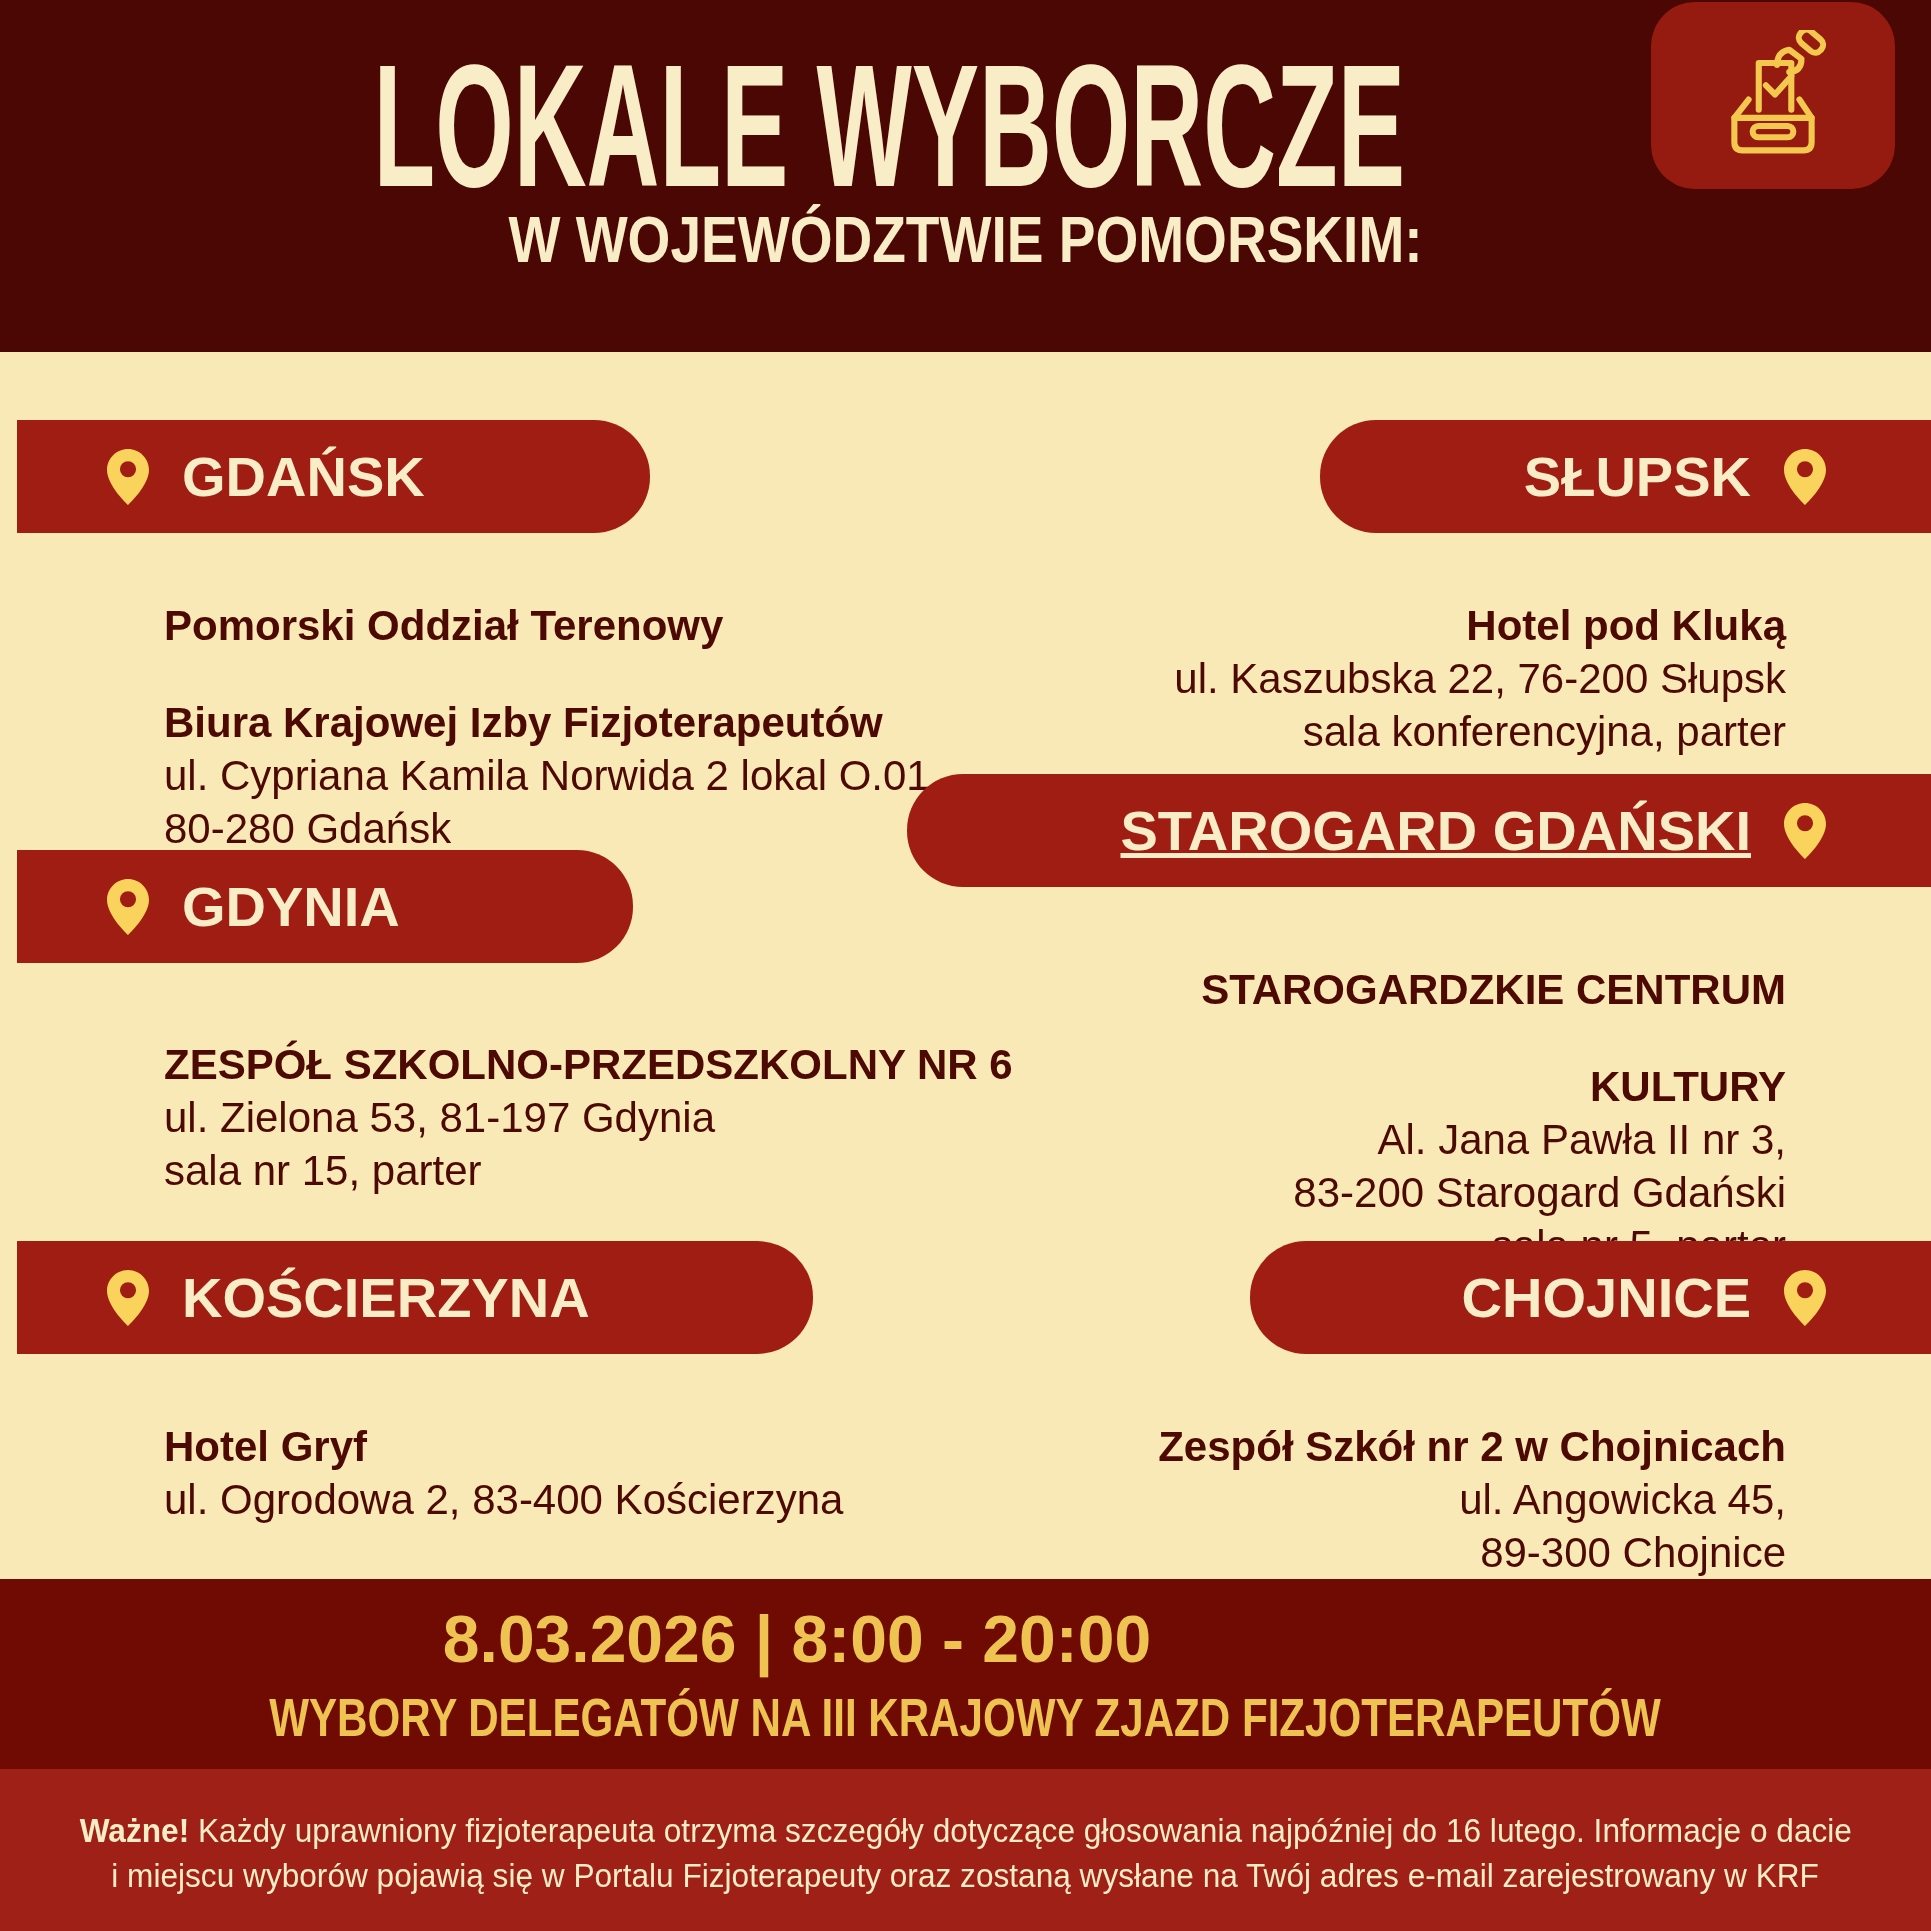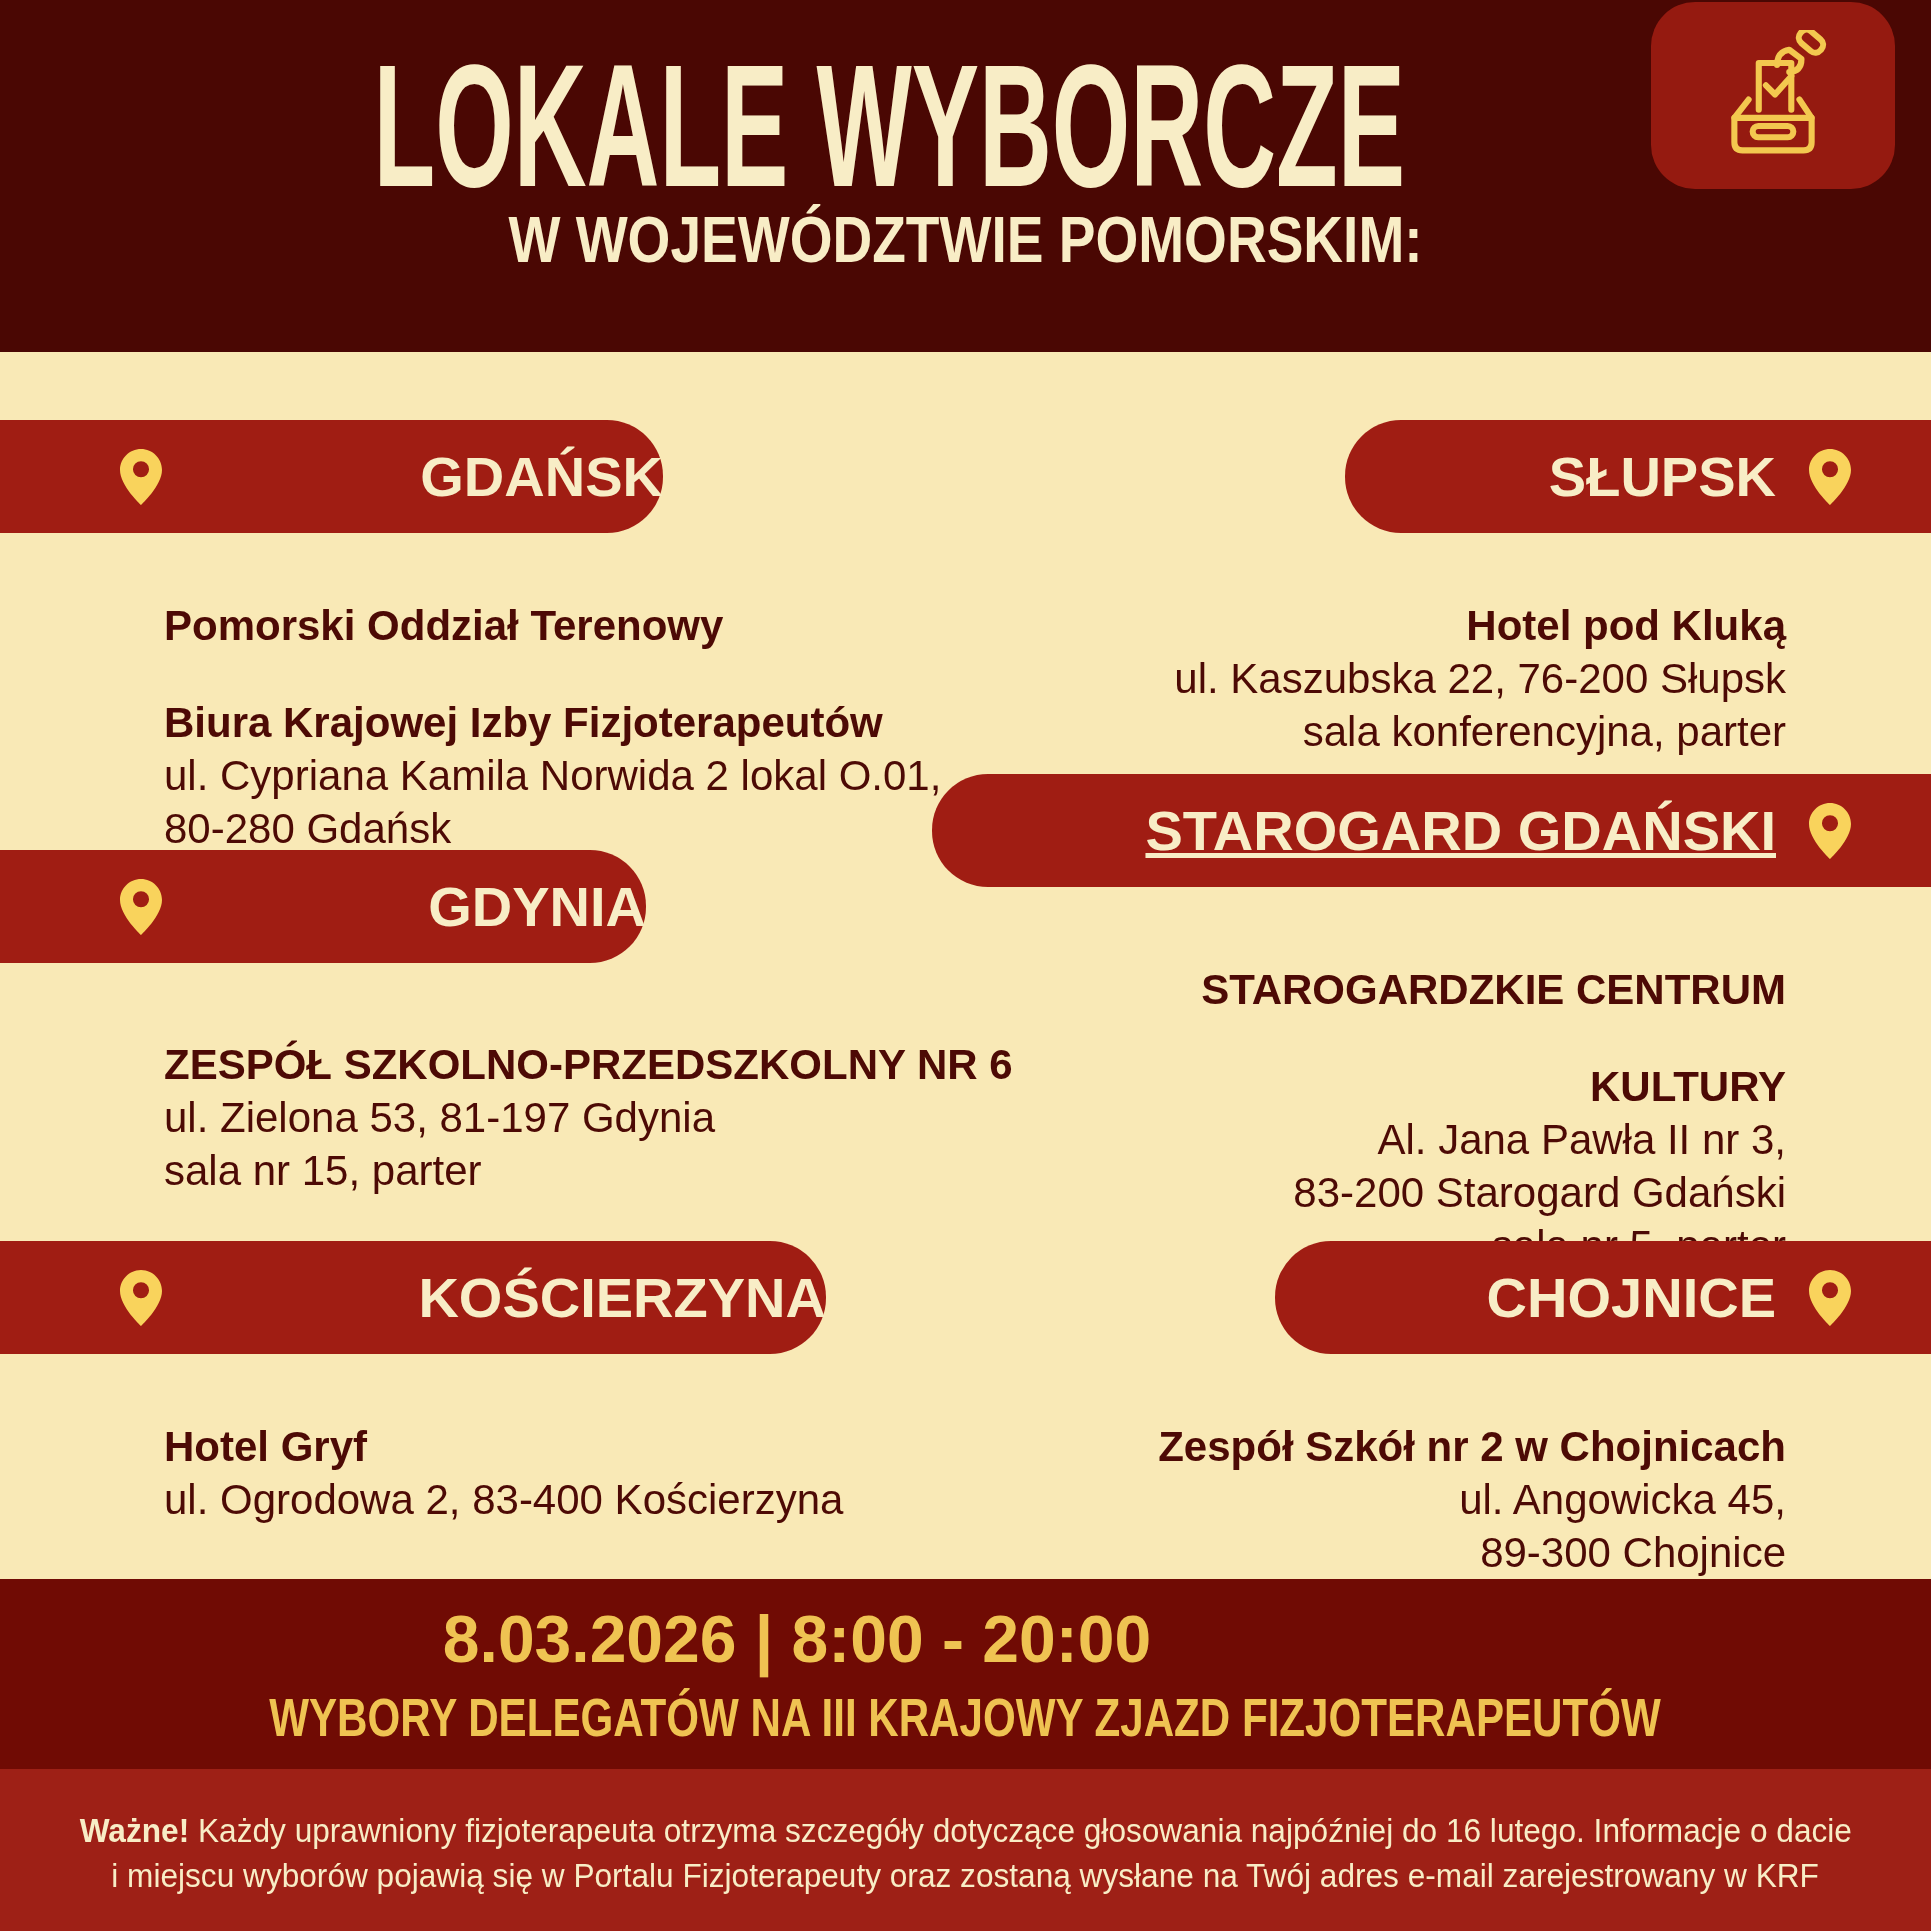--- a/index.html
+++ b/index.html
@@ -36,22 +36,22 @@
     position:absolute;left:1651px;top:1.9px;width:244px;height:187px;
     background:var(--tile);border-radius:44px;
     display:flex;align-items:center;justify-content:center;
   }
   
   .pill{
     position:absolute;height:113px;background:var(--brick);
     display:flex;align-items:center;gap:33px;
     color:var(--cream);font-weight:700;font-size:56px;white-space:nowrap;
   }
-  .pill.left{left:0;border-radius:0 56px 56px 0;padding-left:120px;justify-content:space-between;}
-  .pill.right{right:0;border-radius:56px 0 0 56px;padding-right:80px;justify-content:flex-end;}
+  .pill.left{left:17px;border-radius:0 56px 56px 0;padding-left:90px;justify-content:flex-start;}
+  .pill.right{right:0;border-radius:56px 0 0 56px;padding-right:105px;justify-content:flex-end;}
   .pin{width:42px;height:56px;flex:0 0 auto;}
   
   .txt{position:absolute;color:var(--ink);font-size:42px;line-height:53px;}
   .txt.left{left:164px;text-align:left;}
   .txt.right{right:145px;text-align:right;}
   .venue{font-weight:700;margin-top:44px;}
   
   .dateband{position:absolute;left:0;top:1579px;width:1931px;height:190px;background:var(--band);}
   .date{
     position:absolute;left:0;top:25px;width:1594px;text-align:center;

